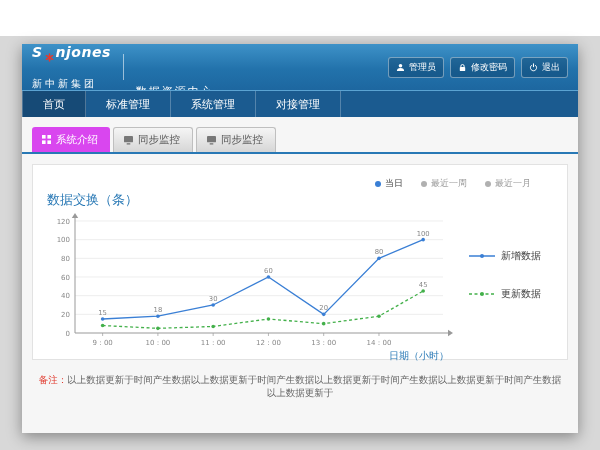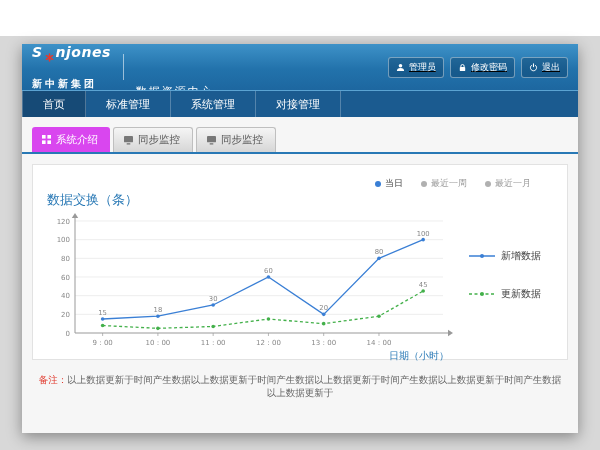--- a/index.html
+++ b/index.html
@@ -17,24 +17,24 @@
   
   .header {
     height:46px; flex:0 0 46px;
     background:linear-gradient(#3e92c8, #2272ab 55%, #1d67a0);
     display:flex; align-items:center; padding:0 10px;
   }
   .logo { display:flex; flex-direction:column; align-items:flex-start; line-height:1.1; }
   .logo-row { display:flex; align-items:center; gap:1px; }
   .logo-row .brand { color:#fff; font-size:14px; font-weight:bold; font-style:italic; letter-spacing:0.5px; }
   .logo-mark { width:9px; height:9px; display:inline-block; margin:0 1px; }
-  .logo-sub { color:#fff; font-size:10px; font-weight:bold; letter-spacing:3px; margin-top:17px; }
+  .logo-sub { color:#fff; font-size:10px; font-weight:normal; letter-spacing:3px; margin-top:17px; }
   .header-divider { width:1px; height:26px; background:rgba(255,255,255,0.55); margin:0 12px; }
   .app-title { color:#fff; font-size:11px; letter-spacing:2px;margin-top:48px; }
-  .header-right { margin-left:auto; display:flex; gap:6px;text-decoration:underline; }
+  .header-right { margin-left:auto; display:flex; gap:6px; }
   .hbtn {
     display:flex; align-items:center; gap:4px;
     background:rgba(0,35,70,0.28); border:1px solid rgba(255,255,255,0.4);
     border-radius:3px; color:#fff; font-size:9px; padding:3px 7px; cursor:pointer;
     white-space:nowrap;
   }
   .hbtn svg { width:9px; height:9px; display:block; }
   
   .nav { height:27px; flex:0 0 27px; background:#1b5b90; border-top:1px solid #5ba3d2; display:flex; }
   .nav-item {

